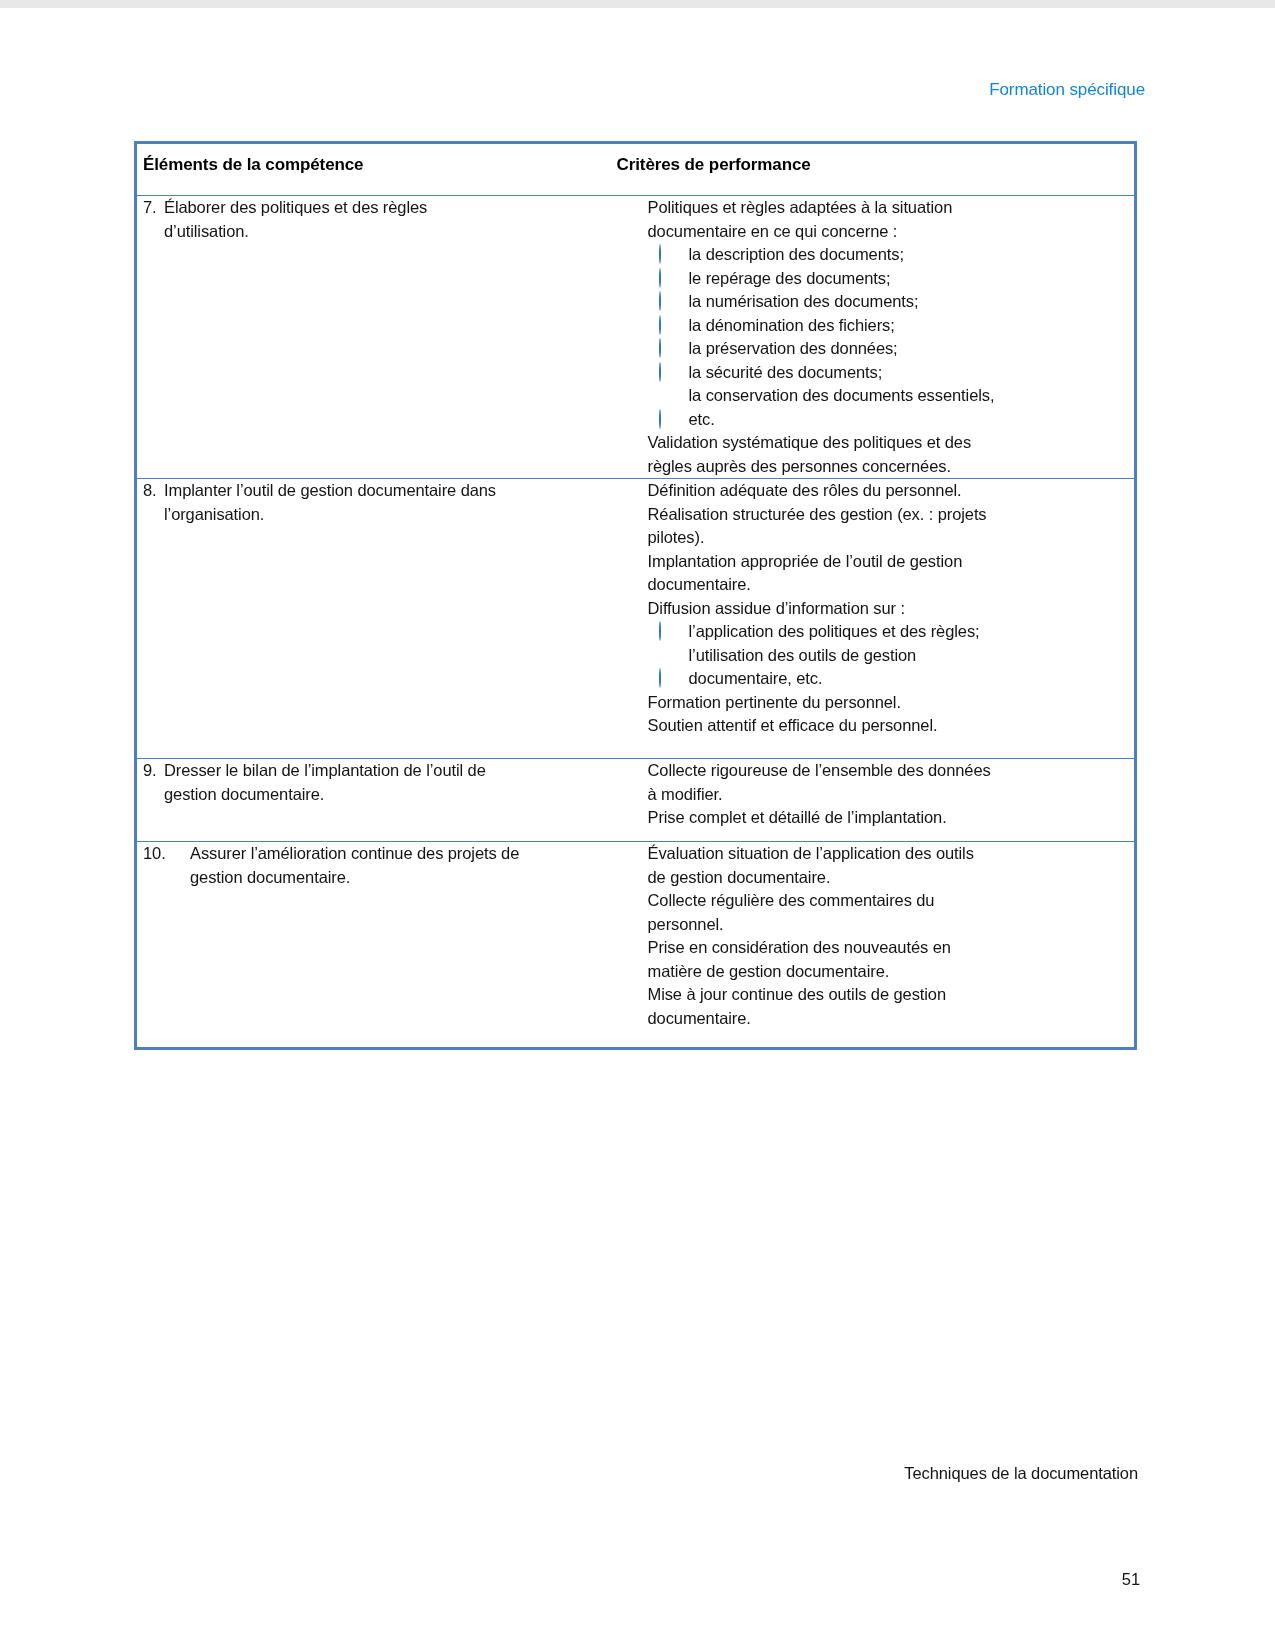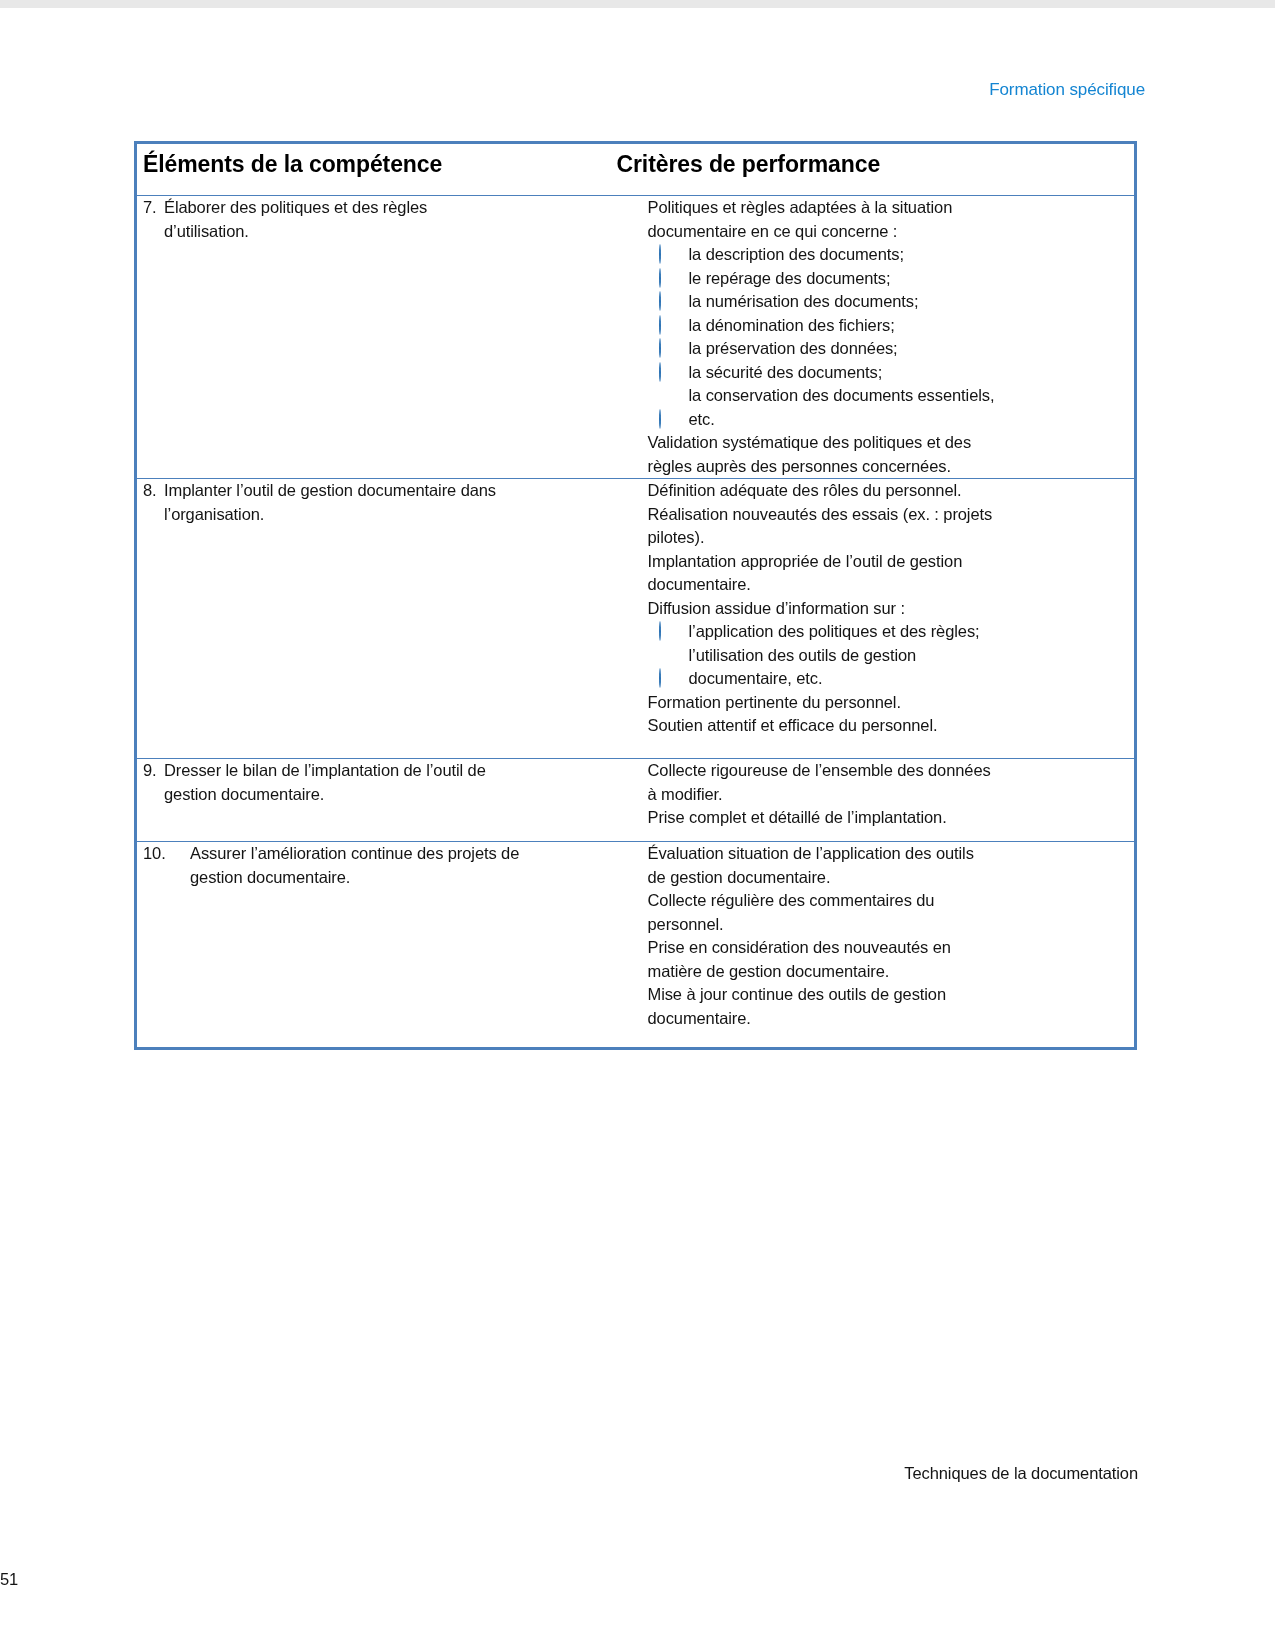--- a/index.html
+++ b/index.html
@@ -16,21 +16,21 @@
   table.comp-table {
     position:absolute; left:134px; top:133px; width:1003px;
     border-collapse:collapse; table-layout:fixed;
     border:3px solid #4C80BC;
   }
   table.comp-table td, table.comp-table th {
     vertical-align:top; padding:0; font-size:16.5px; line-height:23.5px;
     font-weight:normal; text-align:left;
   }
   tr.hrow th {
-    height:42px; font-size:23px; font-weight:bold; color:#000;
+    height:42px; font-size:17px; font-weight:bold; color:#000;
     padding-top:9px; border-bottom:1px solid #4C80BC;
   }
   tr.hrow th.c1 { padding-left:6px; }
   td.cell { border-bottom:1px solid #4C80BC; padding-top:8px; padding-bottom:4px; }
   tr.last td.cell { border-bottom:none; }
   td.c1 { width:481px; }
   td.c2 { width:519px; }
   .el { display:flex; align-items:flex-start; }
   .el .num { flex:none; width:27px; padding-left:6px; box-sizing:border-box; }
   .el .num.wide { width:53px; }
@@ -41,21 +41,21 @@
   .btext { white-space:pre-line; }
   .sub { display:flex; align-items:flex-end; margin-left:40px; }
   .sub .marker { flex:none; width:32px; padding-left:2px; box-sizing:border-box; }
   .ring { width:8px; height:8px; border-radius:50%; border:1.5px solid #2E74B5; margin-top:7px; box-sizing:border-box; }
   .footer-right {
     position:absolute; top:1454px; left:134px; width:1004px;
     text-align:right; font-size:16.5px; line-height:23px; color:#141414;
   }
   .page-num {
     position:absolute; top:1560px; left:0; width:1140px;
-    text-align:left; font-size:16.5px; line-height:23px; color:#141414;
+    text-align:right; font-size:16.5px; line-height:23px; color:#141414;
   }
 </style>
 </head>
 <body>
 
 <div class="page">
 
   <div class="doc-header">
     <span>Formation spécifique</span>
   </div>
@@ -130,21 +130,21 @@
 l’organisation.</span>
         </div>
       </td>
       <td class="cell c2">
         <div class="crit">
           <span class="marker"><span class="dot"></span></span>
           <span class="btext">Définition adéquate des rôles du personnel.</span>
         </div>
         <div class="crit">
           <span class="marker"><span class="dot"></span></span>
-          <span class="btext">Réalisation nouveautés des essais (ex. : projets
+          <span class="btext">Réalisation structurée des gestion (ex. : projets
 pilotes).</span>
         </div>
         <div class="crit">
           <span class="marker"><span class="dot"></span></span>
           <span class="btext">Implantation appropriée de l’outil de gestion
 documentaire.</span>
         </div>
         <div class="crit">
           <span class="marker"><span class="dot"></span></span>
           <span class="btext">Diffusion assidue d’information sur :</span>

